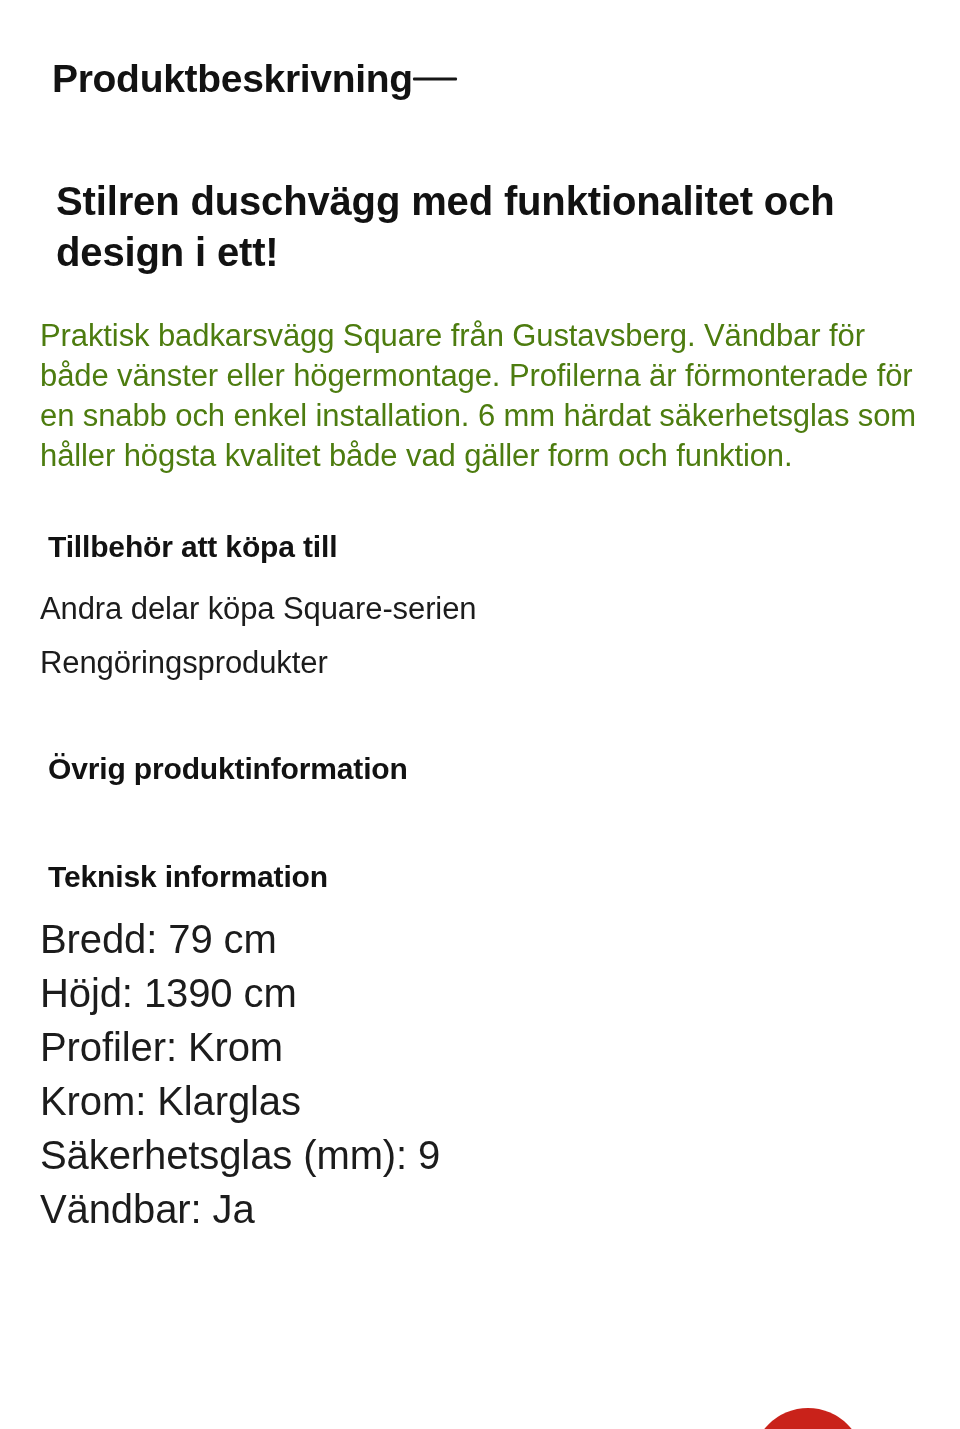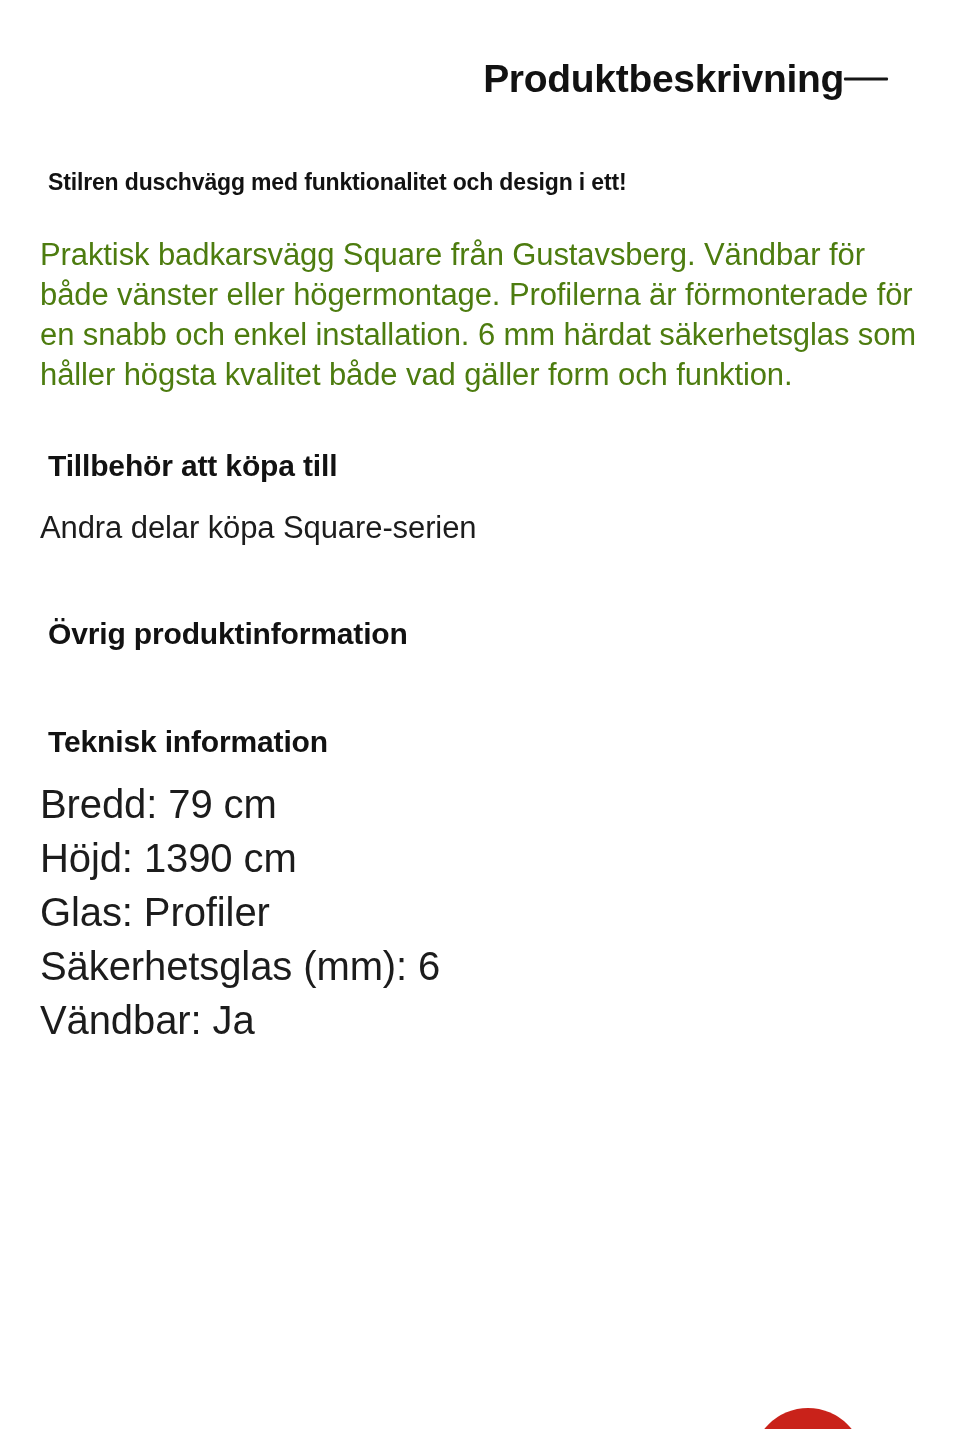--- a/index.html
+++ b/index.html
@@ -21,26 +21,26 @@
     position: absolute;
     top: 0; left: 0;
     width: 960px;
     height: 1429px;
   }
 
   
   .accordion-header {
     position: absolute;
     top: 48px;
-    left: 25px;
+    left: 52px;
     width: 880px;
     height: 62px;
     display: flex;
     align-items: center;
-    justify-content: flex-end;
+    justify-content: flex-start;
   }
   .accordion-title {
     font-size: 39px;
     font-weight: bold;
     letter-spacing: -0.3px;
     line-height: 1.1;
     color: #121212;
     margin: 0;
     white-space: nowrap;
   }
@@ -65,24 +65,24 @@
 
   
   .content {
     position: absolute;
     top: 160px;
     left: 40px;
     width: 884px;
   }
 
   .lead-heading {
-    font-size: 23px;
+    font-size: 40px;
     font-weight: bold;
     line-height: 1.28;
-    margin: 8px;
+    margin: 16px;
     color: #121212;
     letter-spacing: -0.15px;
   }
 
   .intro-paragraph {
     font-size: 31px;
     font-weight: normal;
     line-height: 40px;
     margin: 38px 0 0 0;
     color: #4d7c0f;
@@ -162,34 +162,36 @@
   <div class="content">
 
     <h2 class="lead-heading">Stilren duschvägg med funktionalitet och design i ett!</h2>
 
     <p class="intro-paragraph">Praktisk badkarsvägg Square från Gustavsberg. Vändbar för både vänster eller högermontage. Profilerna är förmonterade för en snabb och enkel installation. 6 mm härdat säkerhetsglas som håller högsta kvalitet både vad gäller form och funktion.</p>
 
     <div class="section">
       <h3 class="section-heading">Tillbehör att köpa till</h3>
       <ul class="section-list">
         <li>Andra delar köpa Square-serien</li>
+        <li>Rengöringsprodukter</li>
       </ul>
     </div>
 
     <div class="section section-spaced">
       <h3 class="section-heading">Övrig produktinformation</h3>
     </div>
 
     <div class="section section-tech">
       <h3 class="section-heading">Teknisk information</h3>
       <ul class="spec-list">
         <li>Bredd: 79 cm</li>
         <li>Höjd: 1390 cm</li>
-        <li>Glas: Profiler</li>
-        <li>Säkerhetsglas (mm): 6</li>
+        <li>Profiler: Krom</li>
+        <li>Krom: Klarglas</li>
+        <li>Säkerhetsglas (mm): 9</li>
         <li>Vändbar: Ja</li>
       </ul>
     </div>
 
   </div>
 
   <div class="support-bubble"></div>
 
 </div>
 

